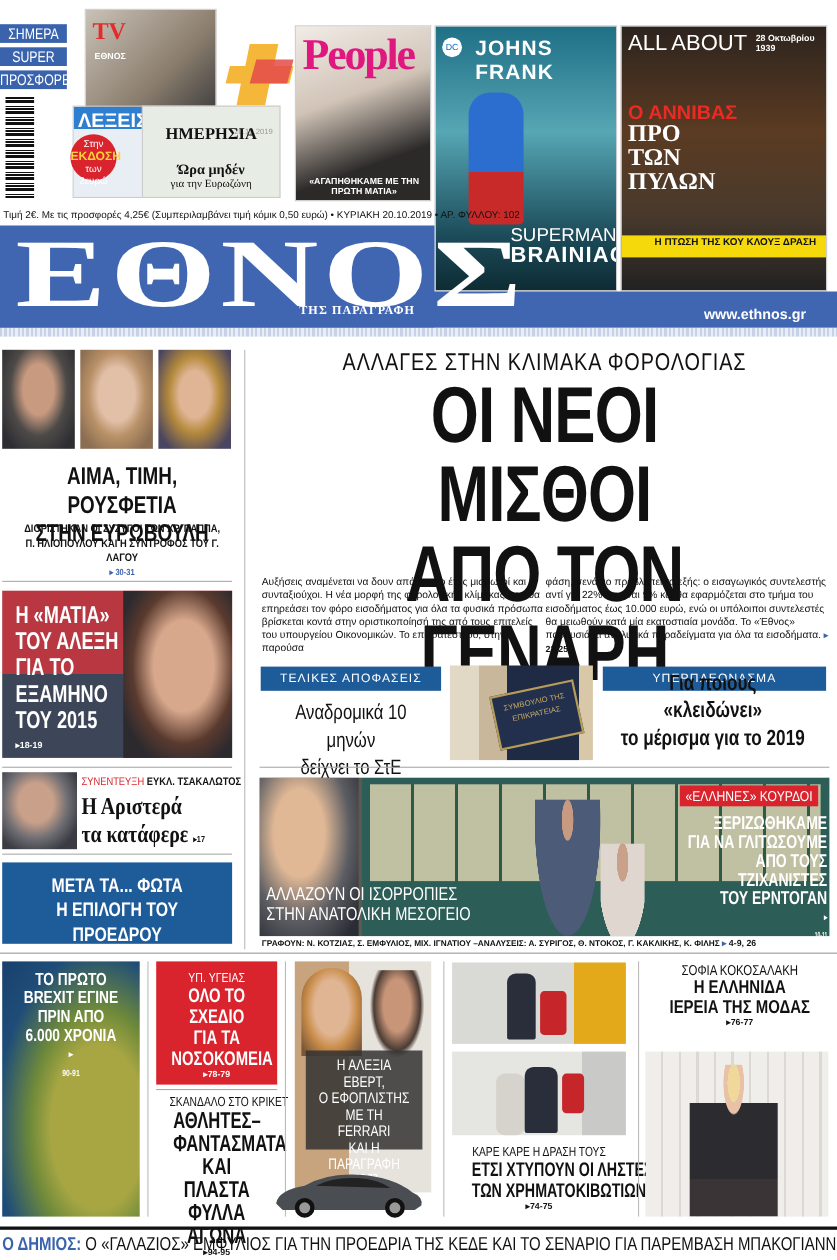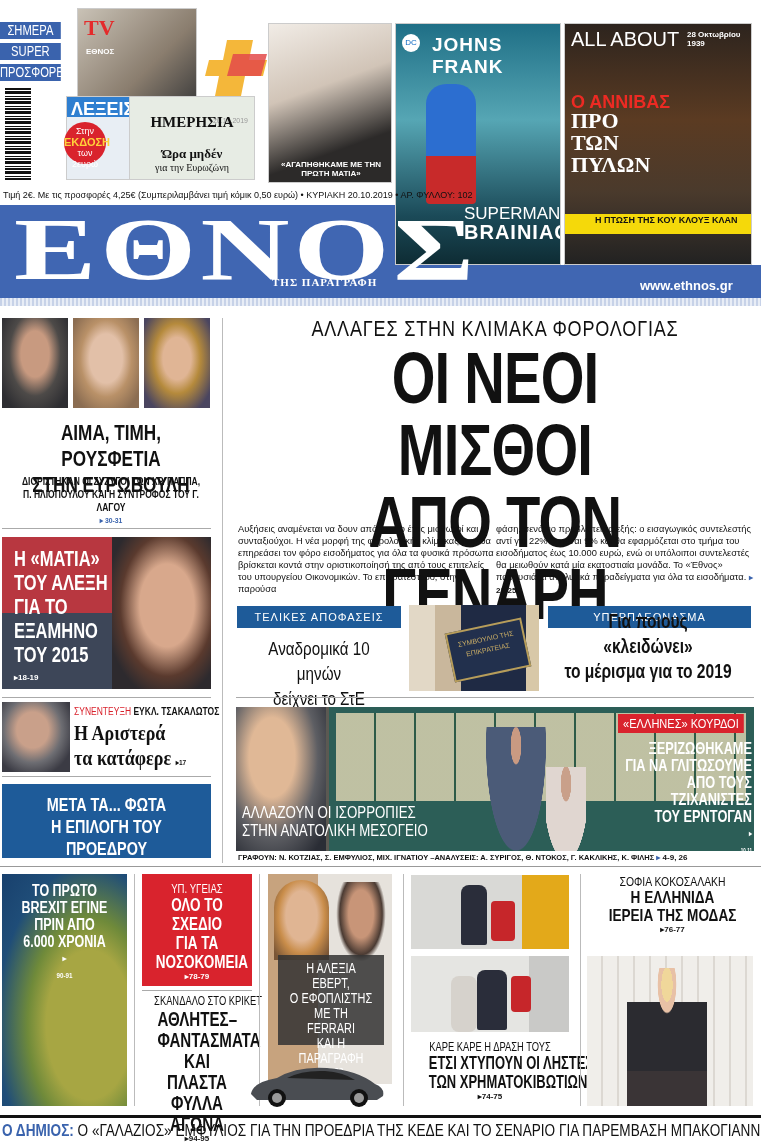--- a/index.html
+++ b/index.html
@@ -154,36 +154,37 @@
   <div class="abs sub">
     <div style="font-weight:bold;font-size:13px;">Ώρα μηδέν</div>
     <div style="font-size:10px;">για την Ευρωζώνη</div>
   </div>
 </div>
 <svg class="abs cross" viewBox="0 0 62 56">
   <polygon points="22,0 48,0 44,20 62,20 58,36 40,36 36,56 10,56 14,36 0,36 4,20 18,20" fill="#f4b73a"></polygon>
   <polygon points="28,14 62,14 56,36 22,36" fill="#e34a4a" opacity="0.85"></polygon>
 </svg>
 <div class="abs mag mag-people">
+  <div class="abs logo">People</div>
   <div class="abs cap">«ΑΓΑΠΗΘΗΚΑΜΕ ΜΕ ΤΗΝ ΠΡΩΤΗ ΜΑΤΙΑ»</div>
 </div>
 <div class="abs mag mag-dc">
   <div class="abs dc">DC</div>
   <div class="abs top">JOHNS  FRANK</div>
   <div class="abs" style="left:30px;top:60px;width:50px;height:120px;background:linear-gradient(180deg,#2c6ed0 0 60%,#c82a2a 60%);border-radius:20px 20px 4px 4px;"></div>
   <div class="abs bottom1">SUPERMAN</div>
   <div class="abs bottom2">BRAINIAC</div>
 </div>
 <div class="abs mag mag-history">
   <div class="abs t1">ALL ABOUT</div>
   <div class="abs date">28 Οκτωβρίου 1939</div>
   <div class="abs t3">Ο ΑΝΝΙΒΑΣ</div>
   <div class="abs t4" style="width:90px;">ΠΡΟ ΤΩΝ ΠΥΛΩΝ</div>
   <div class="abs strip">
-      <span>Η ΠΤΩΣΗ ΤΗΣ ΚΟΥ ΚΛΟΥΞ ΚΛΑΝ</span>
+      <span>Η ΠΤΩΣΗ ΤΗΣ ΚΟΥ ΚΛΟΥΞ ΔΡΑΣΗ</span>
     </div>
 </div>
 
 <div class="abs price-line">Τιμή 2€. Με τις προσφορές 4,25€ (Συμπεριλαμβάνει τιμή κόμικ 0,50 ευρώ) • ΚΥΡΙΑΚΗ 20.10.2019 • ΑΡ. ΦΥΛΛΟΥ: 102</div>
 
 <div class="abs masthead" style="width:395px;"></div>
 <div class="abs masthead" style="top:265px;height:33px;"></div>
 <div class="abs masthead-pattern"></div>
 <div class="abs logo-ethnos">ΕΘΝΟΣ</div>
 <div class="abs tis-kyriakis">ΤΗΣ ΠΑΡΑΓΡΑΦΗ</div>

